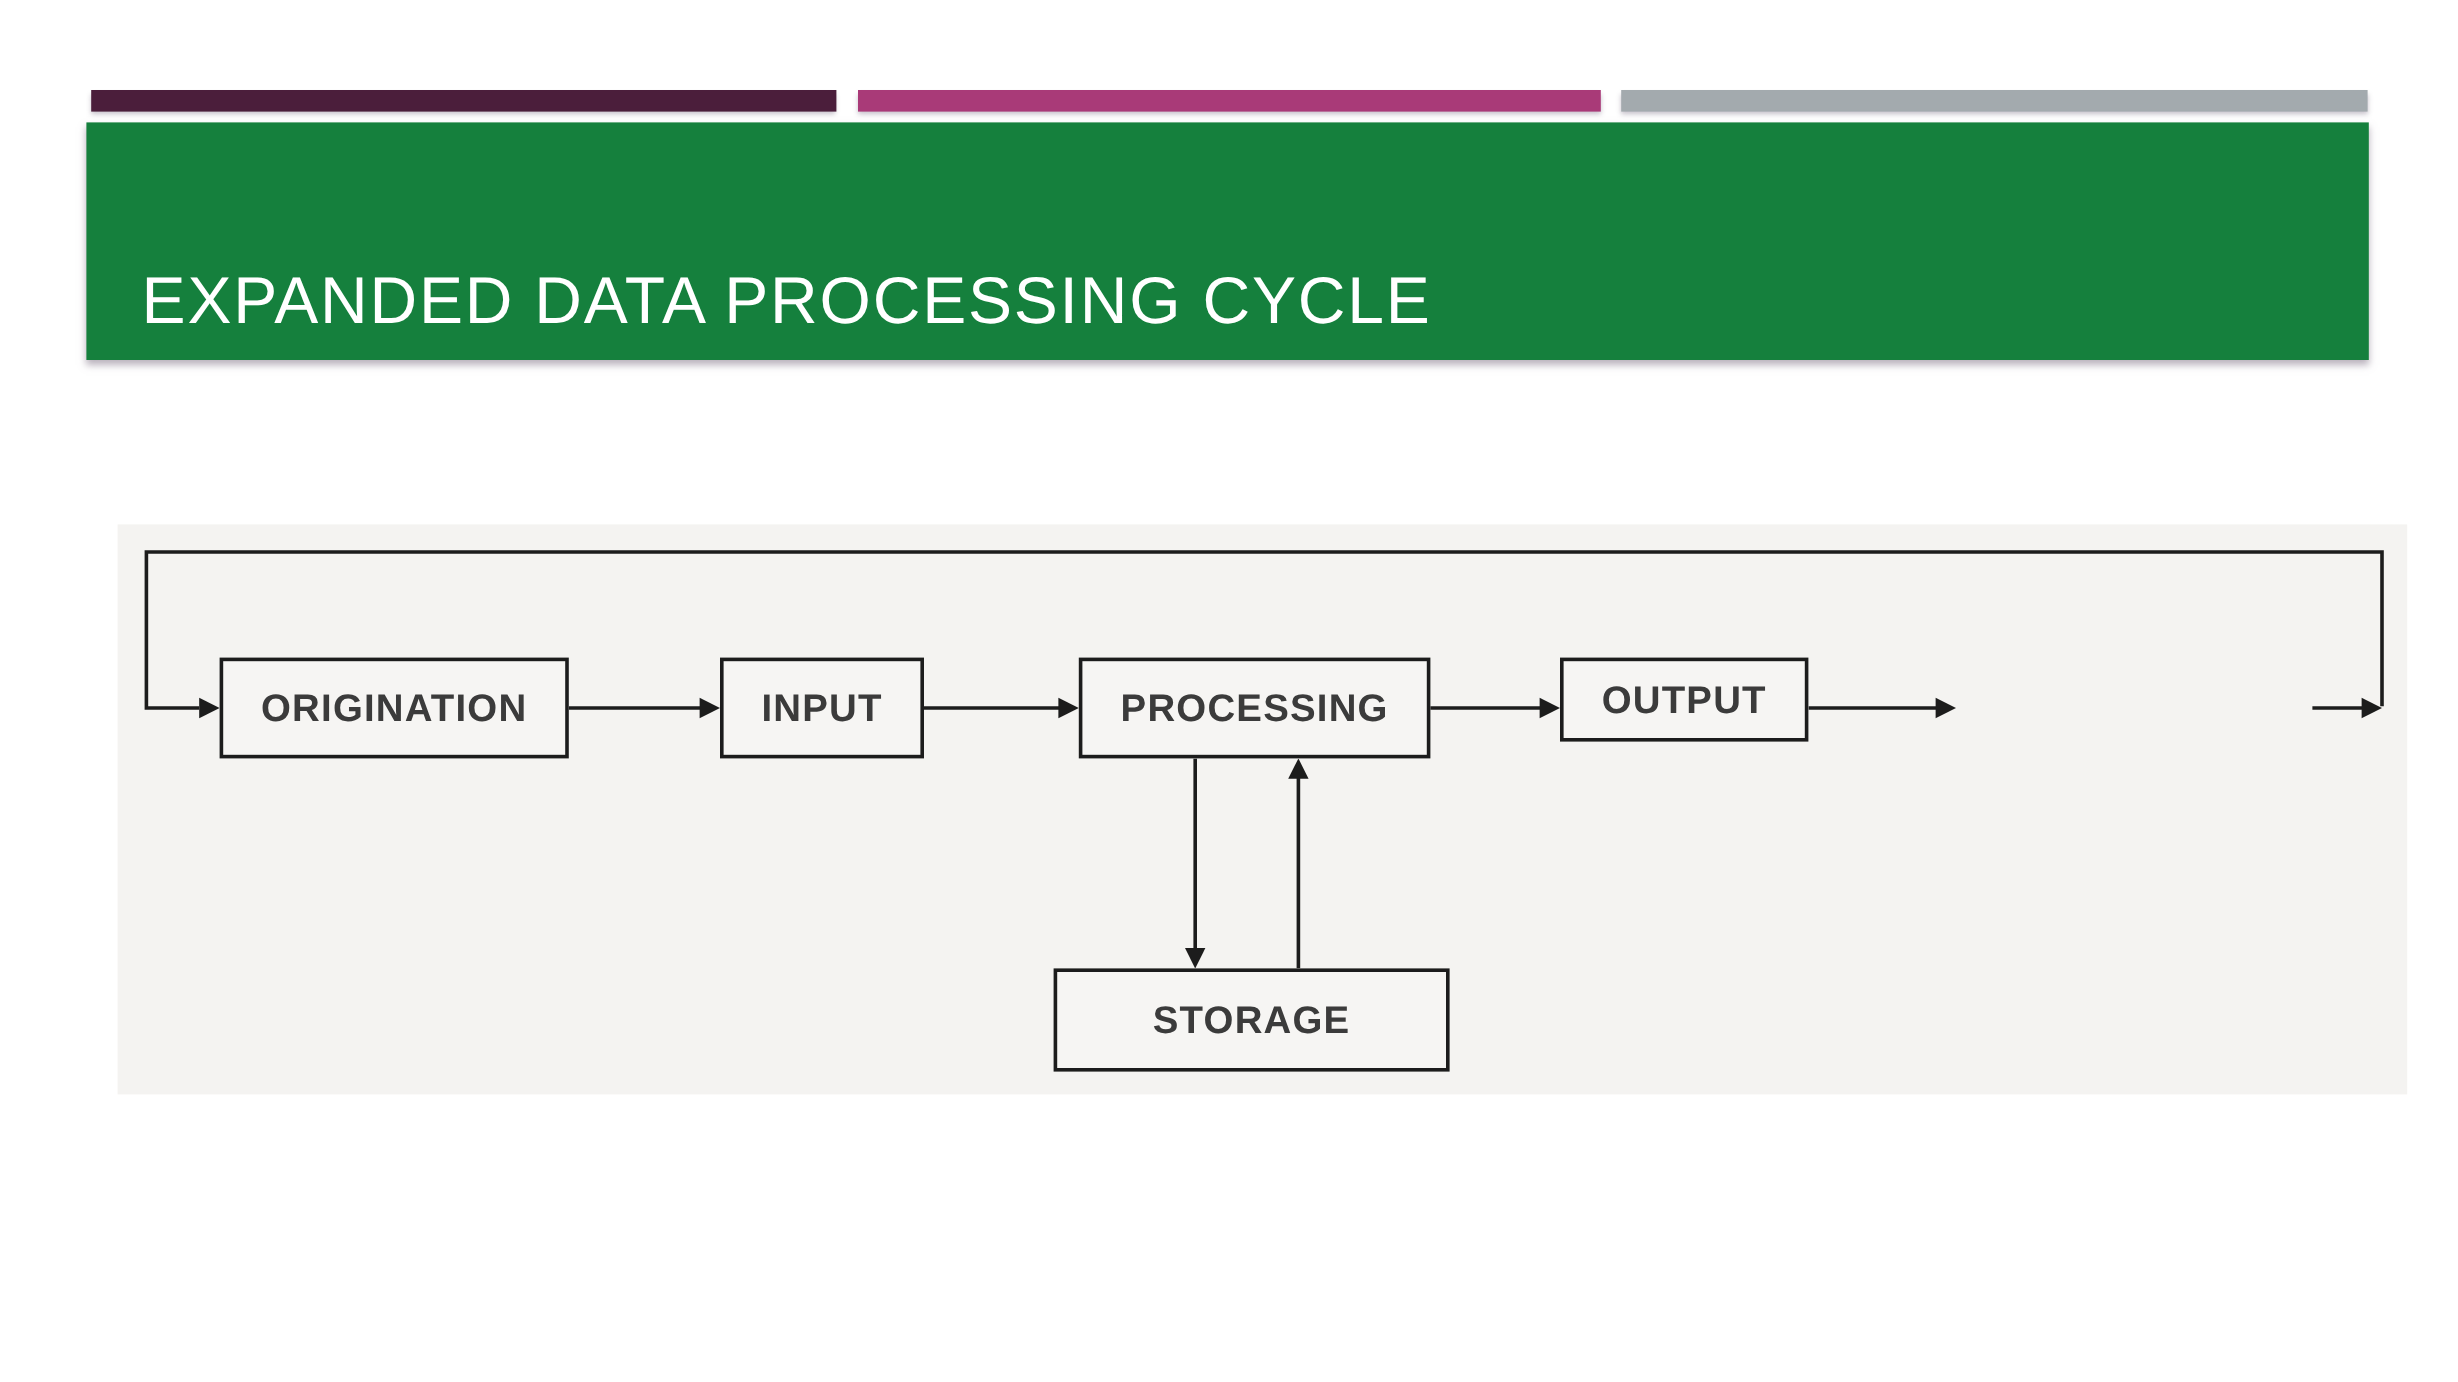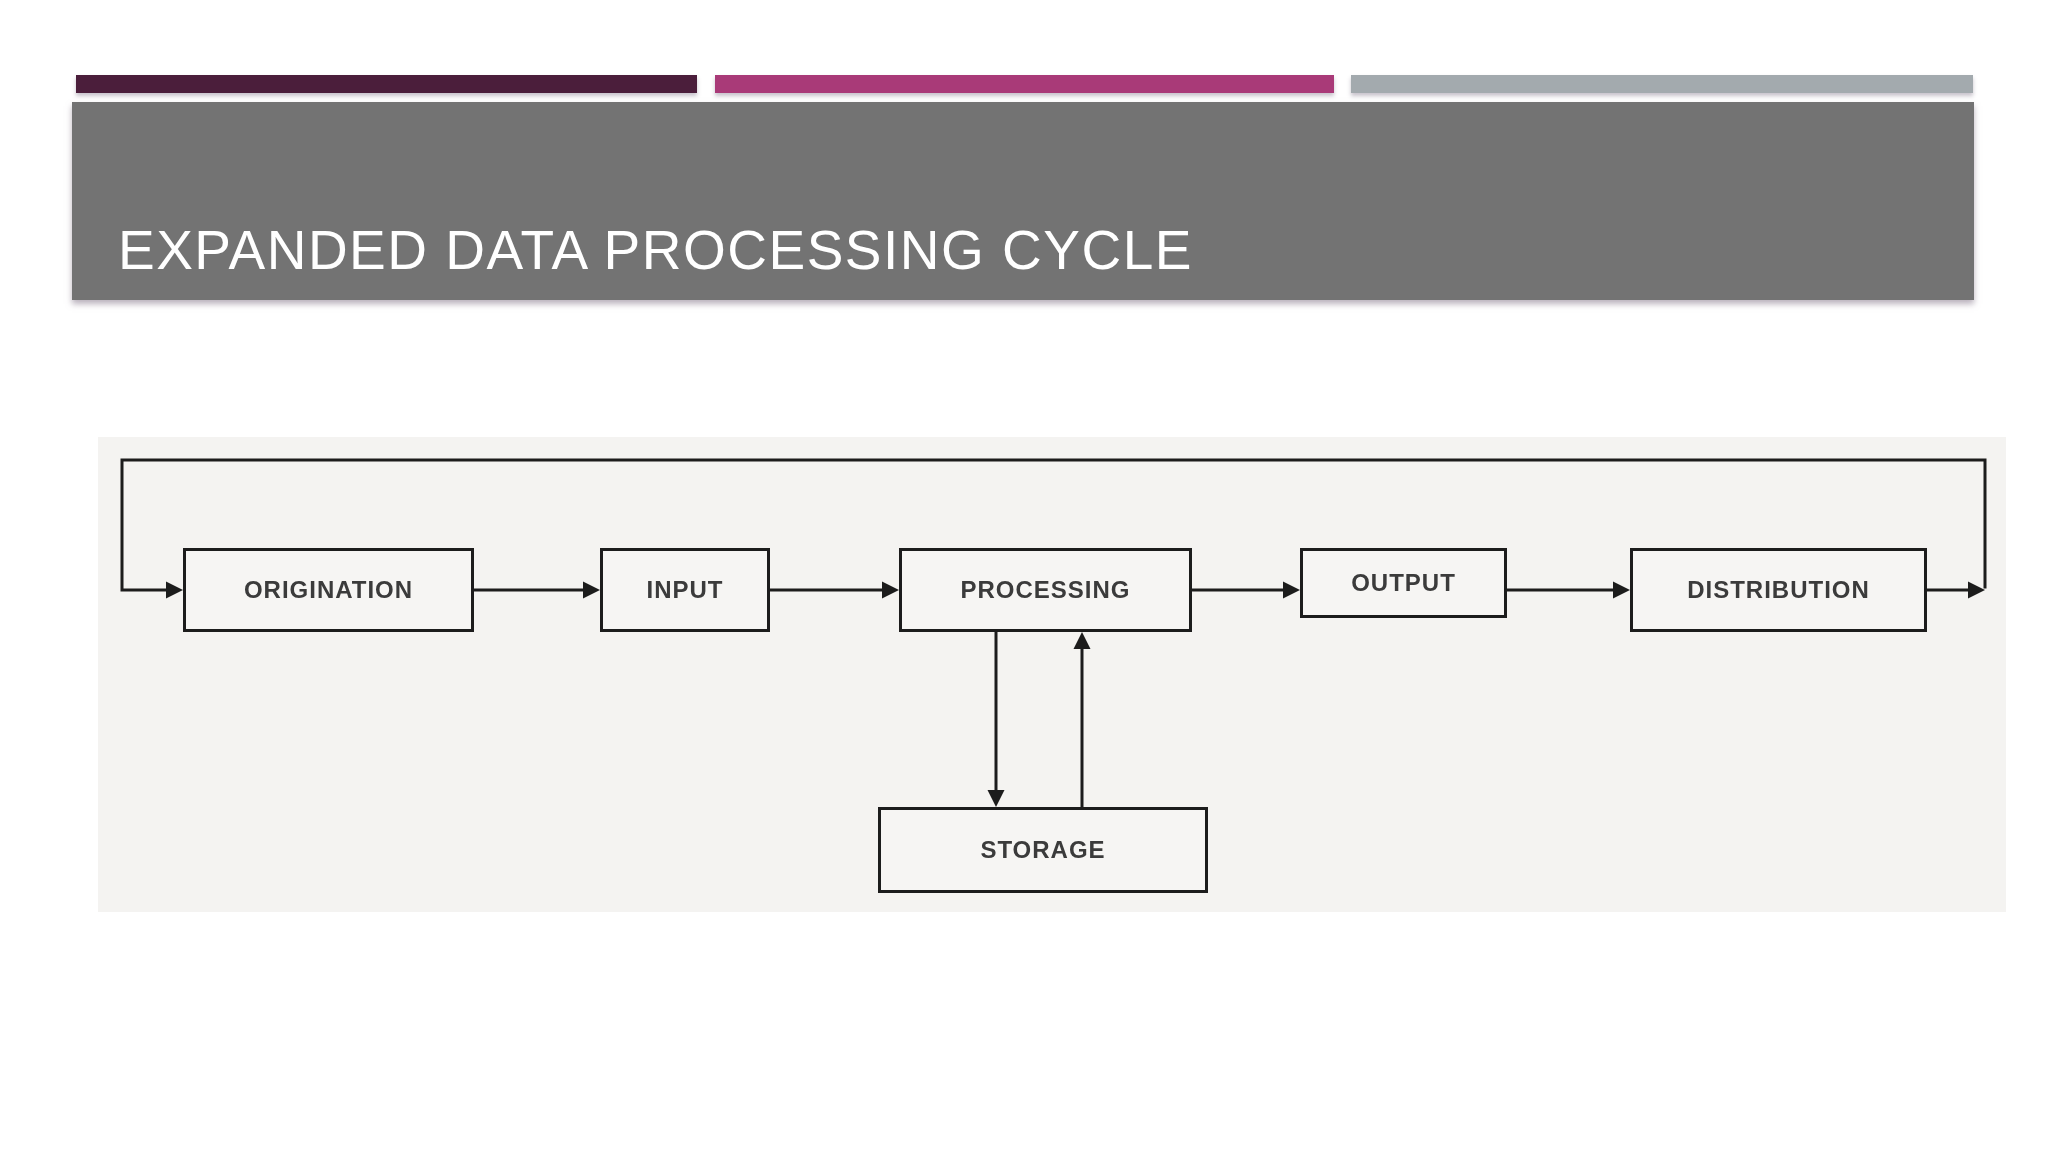--- a/index.html
+++ b/index.html
@@ -71,41 +71,41 @@
 
   .node {
     position: absolute;
     box-sizing: border-box;
     border: 3px solid var(--line, #1c1c1c);
     background: var(--node-fill, #f6f5f3);
     color: var(--label, #3b3b3b);
     display: flex;
     align-items: center;
     justify-content: center;
-    font-size: 24px;
+    font-size: 32px;
     font-weight: bold;
     letter-spacing: 1px;
   }
   .node.origination  { left: 85px;   top: 111px; width: 291px; height: 84px; }
   .node.input        { left: 502px;  top: 111px; width: 170px; height: 84px; }
   .node.processing   { left: 801px;  top: 111px; width: 293px; height: 84px; }
   .node.output       { left: 1202px; top: 111px; width: 207px; height: 70px; }
   .node.distribution { left: 1532px; top: 111px; width: 297px; height: 84px; }
   .node.storage      { left: 780px;  top: 370px; width: 330px; height: 86px; }
 </style>
 </head>
 <body>
 
 <div class="slide">
 
   <div class="accent-bar plum" style="background-color: rgb(75, 30, 59);"></div>
   <div class="accent-bar magenta" style="background-color: rgb(169, 58, 120);"></div>
   <div class="accent-bar gray" style="background-color: rgb(163, 170, 174);"></div>
 
-  <div class="title-banner" style="background-color: #737373; color: rgb(255, 255, 255);">
+  <div class="title-banner" style="background-color: #15803d; color: rgb(255, 255, 255);">
     <h1>EXPANDED DATA PROCESSING CYCLE</h1>
   </div>
 
   <div class="diagram-panel" style="background-color: rgb(244, 243, 241); --line: #1c1c1c; --label: #3b3b3b; --node-fill: #f6f5f3;">
 
     <svg class="connectors" viewBox="0 0 1908 475">
 
       <g>
         <polyline points="1887,151.5 1887,23 24,23 24,153 68,153"></polyline>
         <polygon points="85,153 68,144.5 68,161.5"></polygon>
@@ -143,21 +143,18 @@
     </div>
     <div class="node input">
       <span>INPUT</span>
     </div>
     <div class="node processing">
       <span>PROCESSING</span>
     </div>
     <div class="node output">
       <span>OUTPUT</span>
     </div>
-    <div class="node distribution">
-      <span>DISTRIBUTION</span>
-    </div>
     <div class="node storage">
       <span>STORAGE</span>
     </div>
 
   </div>
 </div>
 
 </body></html>

